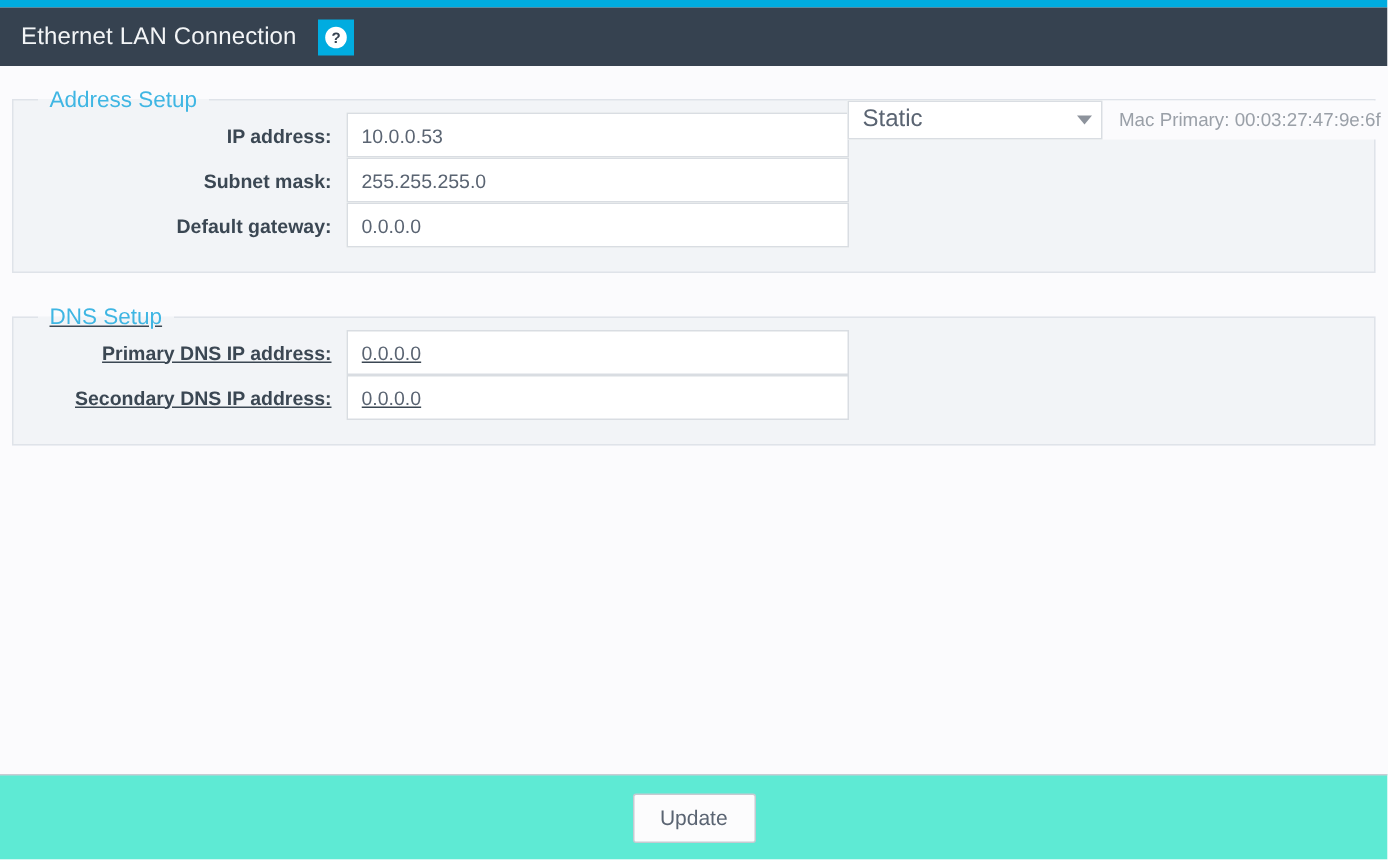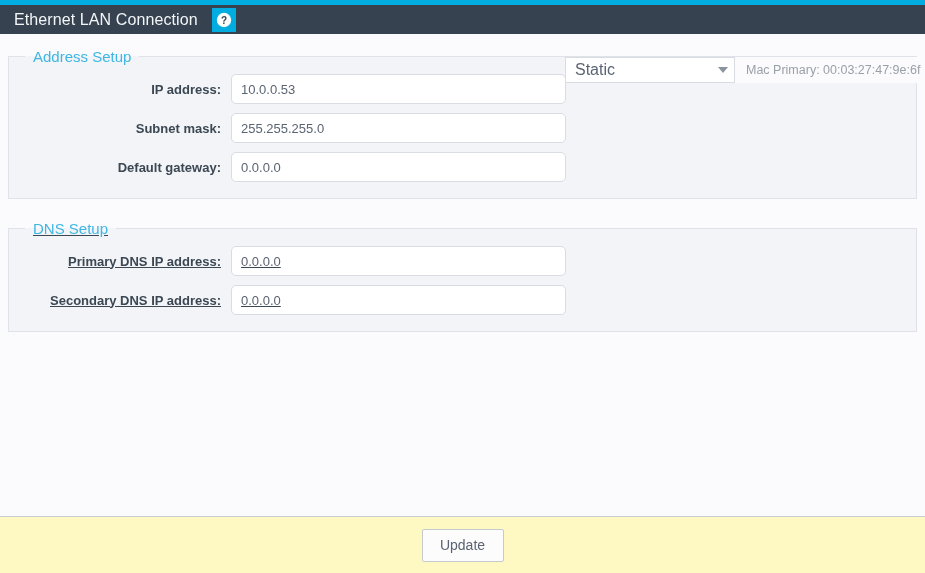--- a/index.html
+++ b/index.html
@@ -18,21 +18,21 @@
     position: relative;
   }
 
   
   #accent-bar {
     height: 5px;
     background: #00ace0;
     width: 100%;
   }
   #header-bar {
-    height: 29px;
+    height: 39px;
     background: #364250;
     display: flex;
     align-items: center;
     padding-left: 14px;
     box-sizing: border-box;
   }
   #header-title {
     color: #f3f5f7;
     font-size: 16px;
     letter-spacing: .1px;
@@ -69,42 +69,41 @@
     font-size: 15px;
     padding: 0 8px;
     margin-left: 16px;
   }
   #address-panel { margin-top: 14px; }
   #dns-panel { margin-top: 21px; text-decoration: underline; }
 
   .field-row {
     display: flex;
     align-items: center;
-    margin-top: 9px;
   }
   .field-label {
     width: 222px;
     text-align: right;
     padding-right: 10px;
     font-weight: bold;
     font-size: 13px;
     color: #3b4753;
     box-sizing: border-box;
   }
   .text-input {
     width: 335px;
     height: 30px;
     border: 1px solid #d9dde2;
     background: #ffffff;
     font-family: "Liberation Sans", sans-serif;
     font-size: 13px;
     color: #5a6472;
     padding: 0 9px;
     box-sizing: border-box;
-    border-radius: 5px;
+    border-radius: 0;
     outline: none;
   }
   .hint-row {
     display: flex;
     margin-top: 7px;
   }
   .hint-spacer { width: 232px; flex: none; }
   .hint-text {
     color: #8d939c;
     font-size: 13px;
@@ -148,21 +147,21 @@
     font-size: 12.5px;
     white-space: nowrap;
   }
 
   
   #footer-bar {
     position: absolute;
     left: 0; bottom: 0;
     width: 100%;
     height: 57px;
-    background: #fef9c3;
+    background: #5eead4;
     border-top: 1px solid #c7ccd3;
     display: flex;
     align-items: center;
     justify-content: center;
     box-sizing: border-box;
   }
   #update-button {
     min-width: 82px;
     height: 33px;
     background: #fcfcfd;

